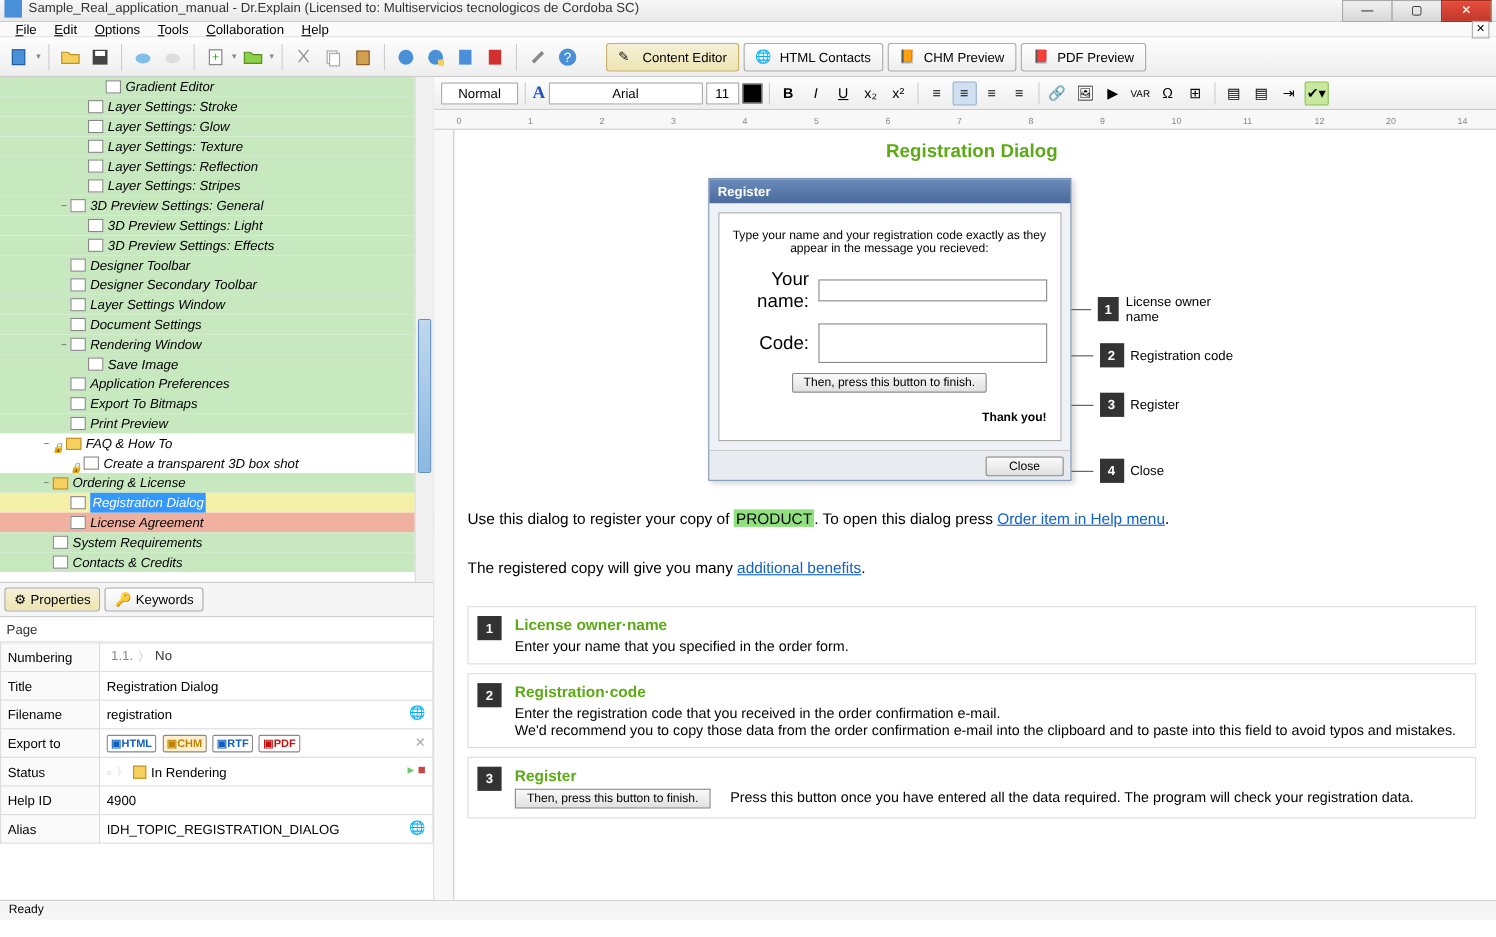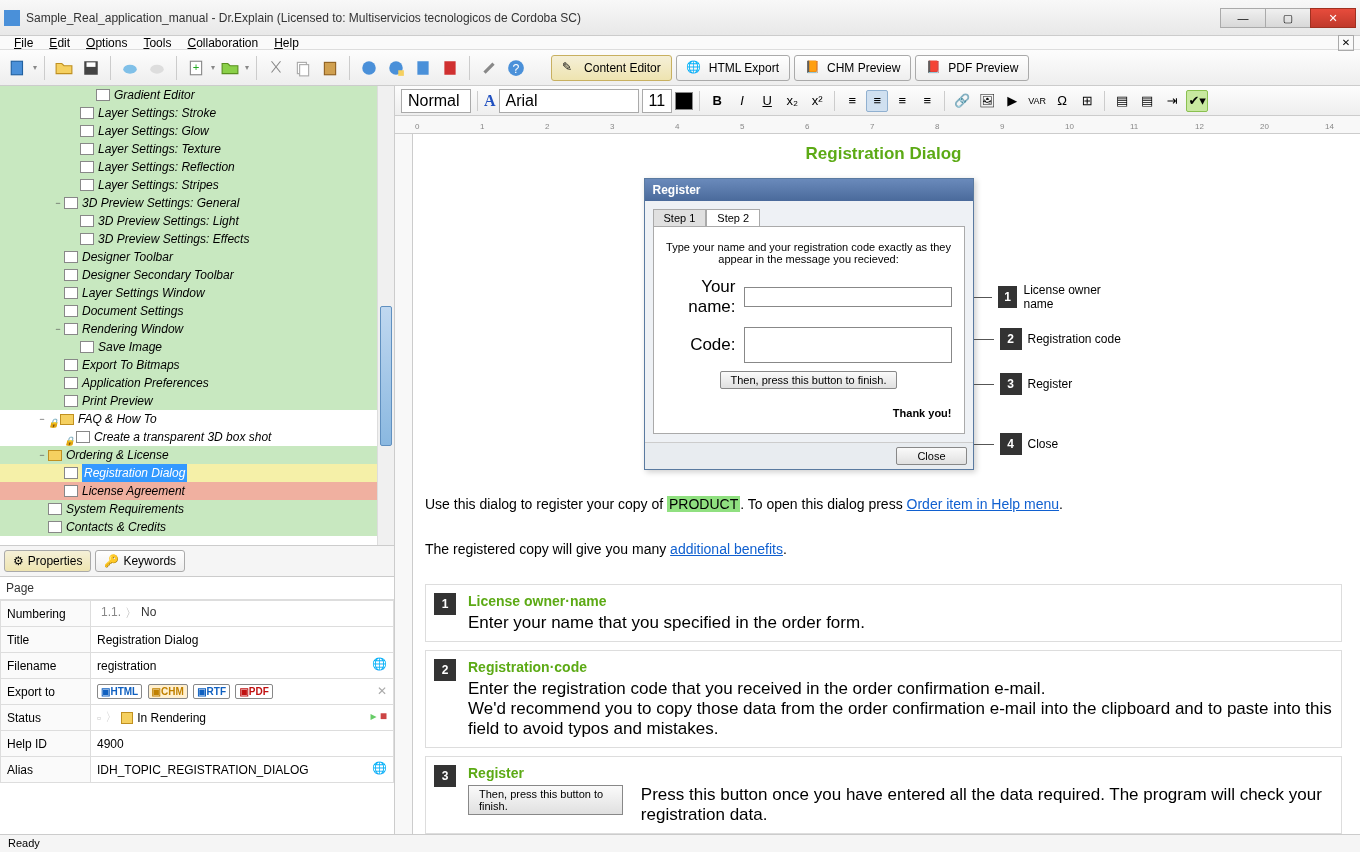--- a/index.html
+++ b/index.html
@@ -1,19 +1,19 @@
 <!DOCTYPE html>
 <html><head>
 <meta charset="utf-8">
 <style>
 * { box-sizing: border-box; margin: 0; padding: 0; }
 body { font-family: "Segoe UI", Tahoma, sans-serif; font-size: 12px; background: #fff; overflow: hidden; width: 1360px; height: 852px; position: relative; }
 
 
-.titlebar { height: 36px; background: linear-gradient(#f8f8f8,#e8e8e8); border-bottom: 1px solid #ccc; display: flex; align-items: center; padding: 0 4px; }
+.titlebar { height: 20px; background: linear-gradient(#f8f8f8,#e8e8e8); border-bottom: 1px solid #ccc; display: flex; padding: 0 4px; }
 .titlebar .app-icon { width: 16px; height: 16px; background: #4a90d9; margin-right: 6px; }
 .titlebar .title { flex: 1; font-size: 12px; color: #333; }
 .titlebar .winbtns { display: flex; }
 .titlebar .winbtn { width: 46px; height: 20px; background: linear-gradient(#f0f0f0,#d8d8d8); border: 1px solid #aaa; margin-left: -1px; text-align: center; line-height: 18px; font-size: 11px; cursor: pointer; }
 .titlebar .winbtn.close { background: linear-gradient(#e74c3c,#c0392b); color: #fff; border-color: #a03020; }
 
 
 .menubar { height: 14px; border-bottom: 1px solid #ddd; display: flex; align-items: center; padding: 0 6px; background: #fafafa; }
 .menubar .mitem { padding: 2px 8px; cursor: pointer; }
 .menubar .mitem u { text-decoration: underline; }
@@ -64,21 +64,21 @@
 .export-badge.pdf { color: #c01010; }
 .status-chip { display: inline-flex; align-items: center; gap: 4px; }
 .status-sq { width: 12px; height: 12px; background: #f5d060; border: 1px solid #c09020; }
 .brcrumb { display: inline-flex; align-items: flex-start; }
 .brcrumb .seg { padding: 0 4px; color: #888; }
 .brcrumb .arr { color: #aaa; }
 
 
 .right { flex: 1; display: flex; flex-direction: column; background: #fff; }
 .editor-bar { height: 30px; border-bottom: 1px solid #ccc; display: flex; align-items: center; padding: 0 6px; gap: 3px; background: linear-gradient(#fdfdfd,#eee); }
-.editor-bar .combo { border: 1px solid #aaa; padding: 2px 6px; background: #fff; font-size: 16px; min-width: 70px; }
+.editor-bar .combo { border: 1px solid #aaa; padding: 2px 6px; background: #fff; font-size: 12px; min-width: 70px; text-align: center; }
 .editor-bar .ebtn { width: 22px; height: 22px; display: inline-flex; align-items: center; justify-content: center; cursor: pointer; font-size: 13px; border-radius: 2px; }
 .editor-bar .ebtn.active { background: #d0e0f0; border: 1px solid #90b0d0; }
 .editor-bar .colorswatch { width: 18px; height: 18px; background: #000; border: 1px solid #888; }
 .editor-bar .esep { width: 1px; height: 20px; background: #ccc; margin: 0 3px; }
 .ruler { height: 18px; background: #f8f8f8; border-bottom: 1px solid #ccc; position: relative; font-size: 8px; color: #888; overflow: hidden; }
 .ruler .num { position: absolute; top: 6px; }
 .ruler-v { position: absolute; left: 0; top: 0; width: 18px; height: 100%; background: #f8f8f8; border-right: 1px solid #ccc; }
 
 .doc { flex: 1; position: relative; overflow: hidden; padding: 10px 18px 10px 30px; }
 .doc-title { text-align: center; color: #5caa15; font-size: 17px; font-weight: bold; margin-bottom: 14px; }
@@ -106,21 +106,21 @@
 .callout .line { height: 1px; background: #555; }
 
 .doc-text { font-size: 14px; line-height: 1.5; margin: 24px 0; }
 .doc-text .hl { background: #90e080; padding: 0 2px; }
 .doc-text a { color: #1060d0; text-decoration: underline; }
 
 .callout-section { border: 1px solid #ddd; margin: 8px 0; padding: 8px; display: flex; gap: 12px; }
 .callout-section .num { width: 22px; height: 22px; background: #333; color: #fff; text-align: center; line-height: 22px; font-size: 12px; font-weight: bold; flex-shrink: 0; }
 .callout-section .body { flex: 1; }
 .callout-section .ctitle { color: #5caa15; font-weight: bold; font-size: 14px; margin-bottom: 4px; }
-.callout-section .ctext { font-size: 17px; }
+.callout-section .ctext { font-size: 13px; }
 .callout-section .btn-img { border: 1px solid #888; background: linear-gradient(#fafafa,#e0e0e0); padding: 2px 10px; font-size: 11px; display: inline-block; margin-right: 8px; }
 
 
 .statusbar { height: 18px; border-top: 1px solid #ccc; background: #f5f5f5; padding: 2px 8px; font-size: 11px; }
 </style>
 </head>
 <body>
 
 <div class="titlebar">
   <div class="app-icon"></div>
@@ -238,21 +238,21 @@
       </svg>
     </div>
 
   <div class="tabs-main">
     <div class="bigtab active">
         <span class="ic">✎</span>
         <span>Content Editor</span>
       </div>
     <div class="bigtab">
         <span class="ic">🌐</span>
-        <span>HTML Export</span>
+        <span>HTML Contacts</span>
       </div>
     <div class="bigtab">
         <span class="ic">📙</span>
         <span>CHM Preview</span>
       </div>
     <div class="bigtab">
         <span class="ic">📕</span>
         <span>PDF Preview</span>
       </div>
   </div>
@@ -350,27 +350,27 @@
           <div class="tree-row green">
             <span class="ind" style="width:64px"></span>
             <span class="twisty"></span>
             <span class="icon-doc"></span>
             <span>Save Image</span>
           </div>
           <div class="tree-row green">
             <span class="ind" style="width:48px"></span>
             <span class="twisty"></span>
             <span class="icon-doc"></span>
+            <span>Application Preferences</span>
+          </div>
+          <div class="tree-row green">
+            <span class="ind" style="width:48px"></span>
+            <span class="twisty"></span>
+            <span class="icon-doc"></span>
             <span>Export To Bitmaps</span>
-          </div>
-          <div class="tree-row green">
-            <span class="ind" style="width:48px"></span>
-            <span class="twisty"></span>
-            <span class="icon-doc"></span>
-            <span>Application Preferences</span>
           </div>
           <div class="tree-row green">
             <span class="ind" style="width:48px"></span>
             <span class="twisty"></span>
             <span class="icon-doc"></span>
             <span>Print Preview</span>
           </div>
           <div class="tree-row ">
             <span class="ind" style="width:32px"></span>
             <span class="twisty">−</span>
@@ -534,24 +534,20 @@
       </div>
 
     <div class="doc">
       <div class="ruler-v"></div>
       <div class="doc-title">Registration Dialog</div>
 
       <div class="dlg-shot">
         <div class="dlg-box">
           <div class="dlg-title">Register</div>
           <div class="dlg-body">
-            <div class="dlg-tabs">
-              <div class="dlg-tab">Step 1</div>
-              <div class="dlg-tab active">Step 2</div>
-            </div>
             <div class="dlg-content">
               <div class="dlg-info">Type your name and your registration code exactly as they appear in the message you recieved:</div>
               <div class="dlg-field">
                   <label>Your name:</label>
                   <div class="inp"></div>
                 </div>
               <div class="dlg-field">
                   <label>Code:</label>
                   <div class="inp big"></div>
                 </div>

